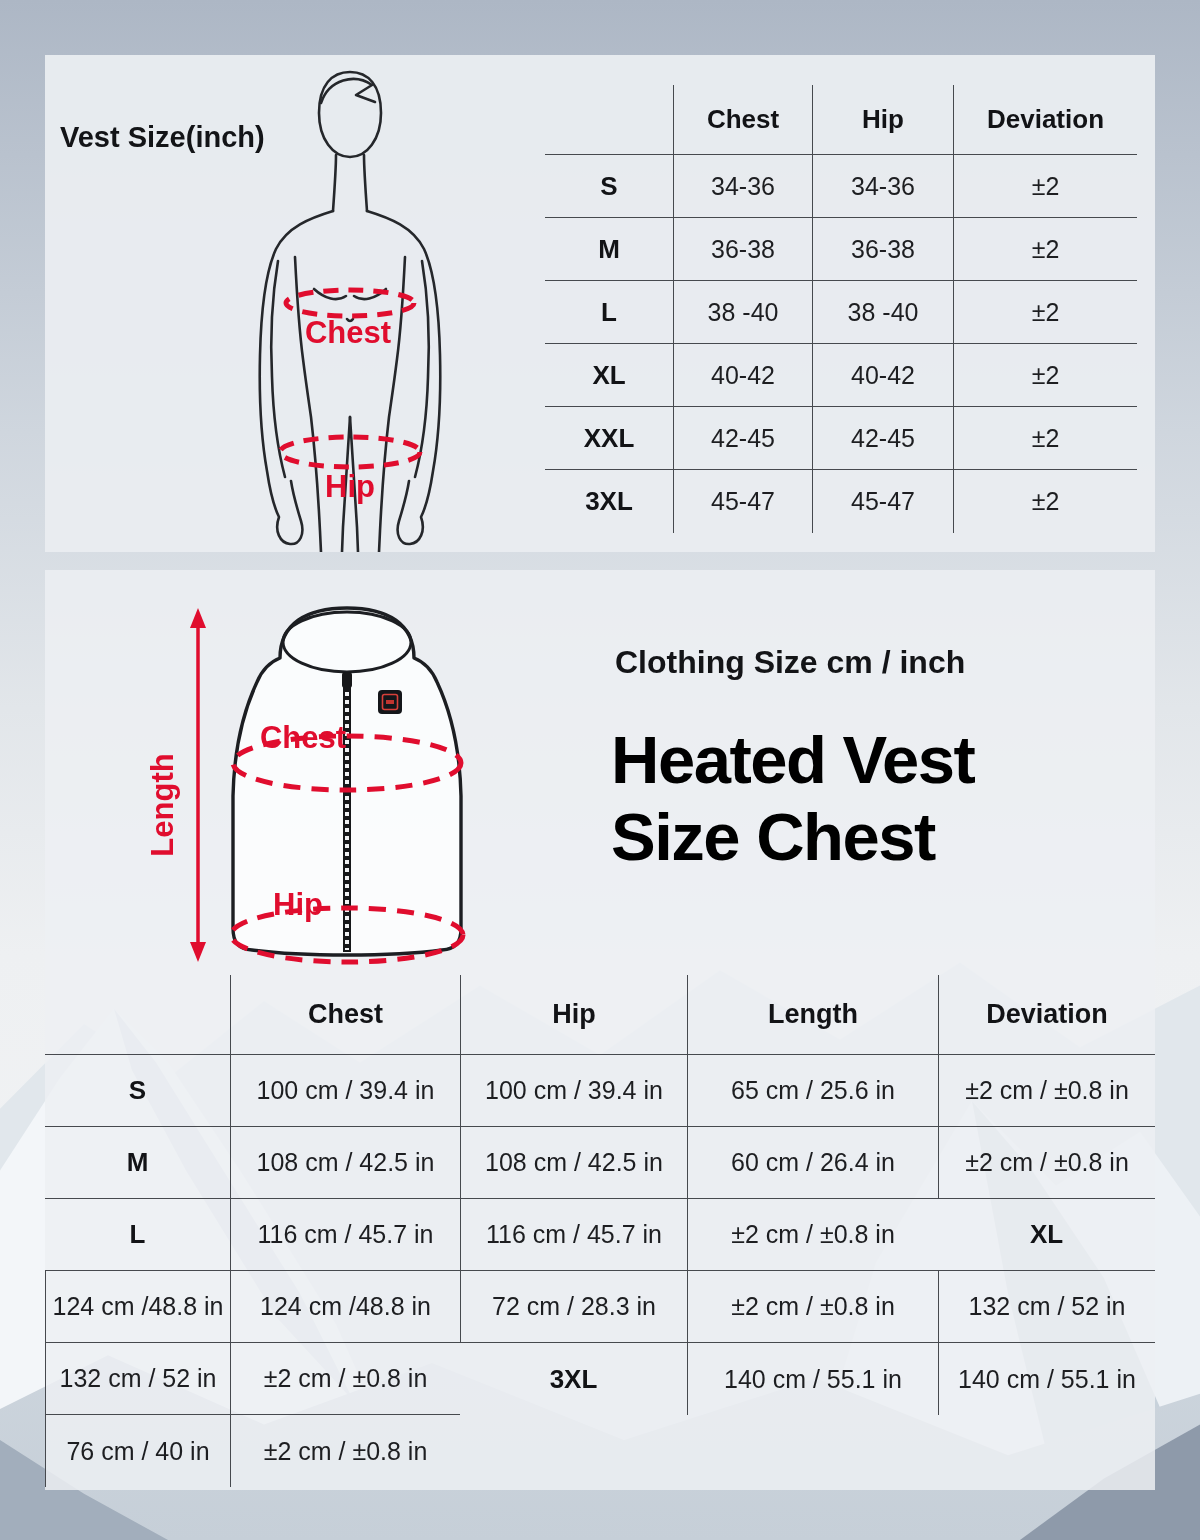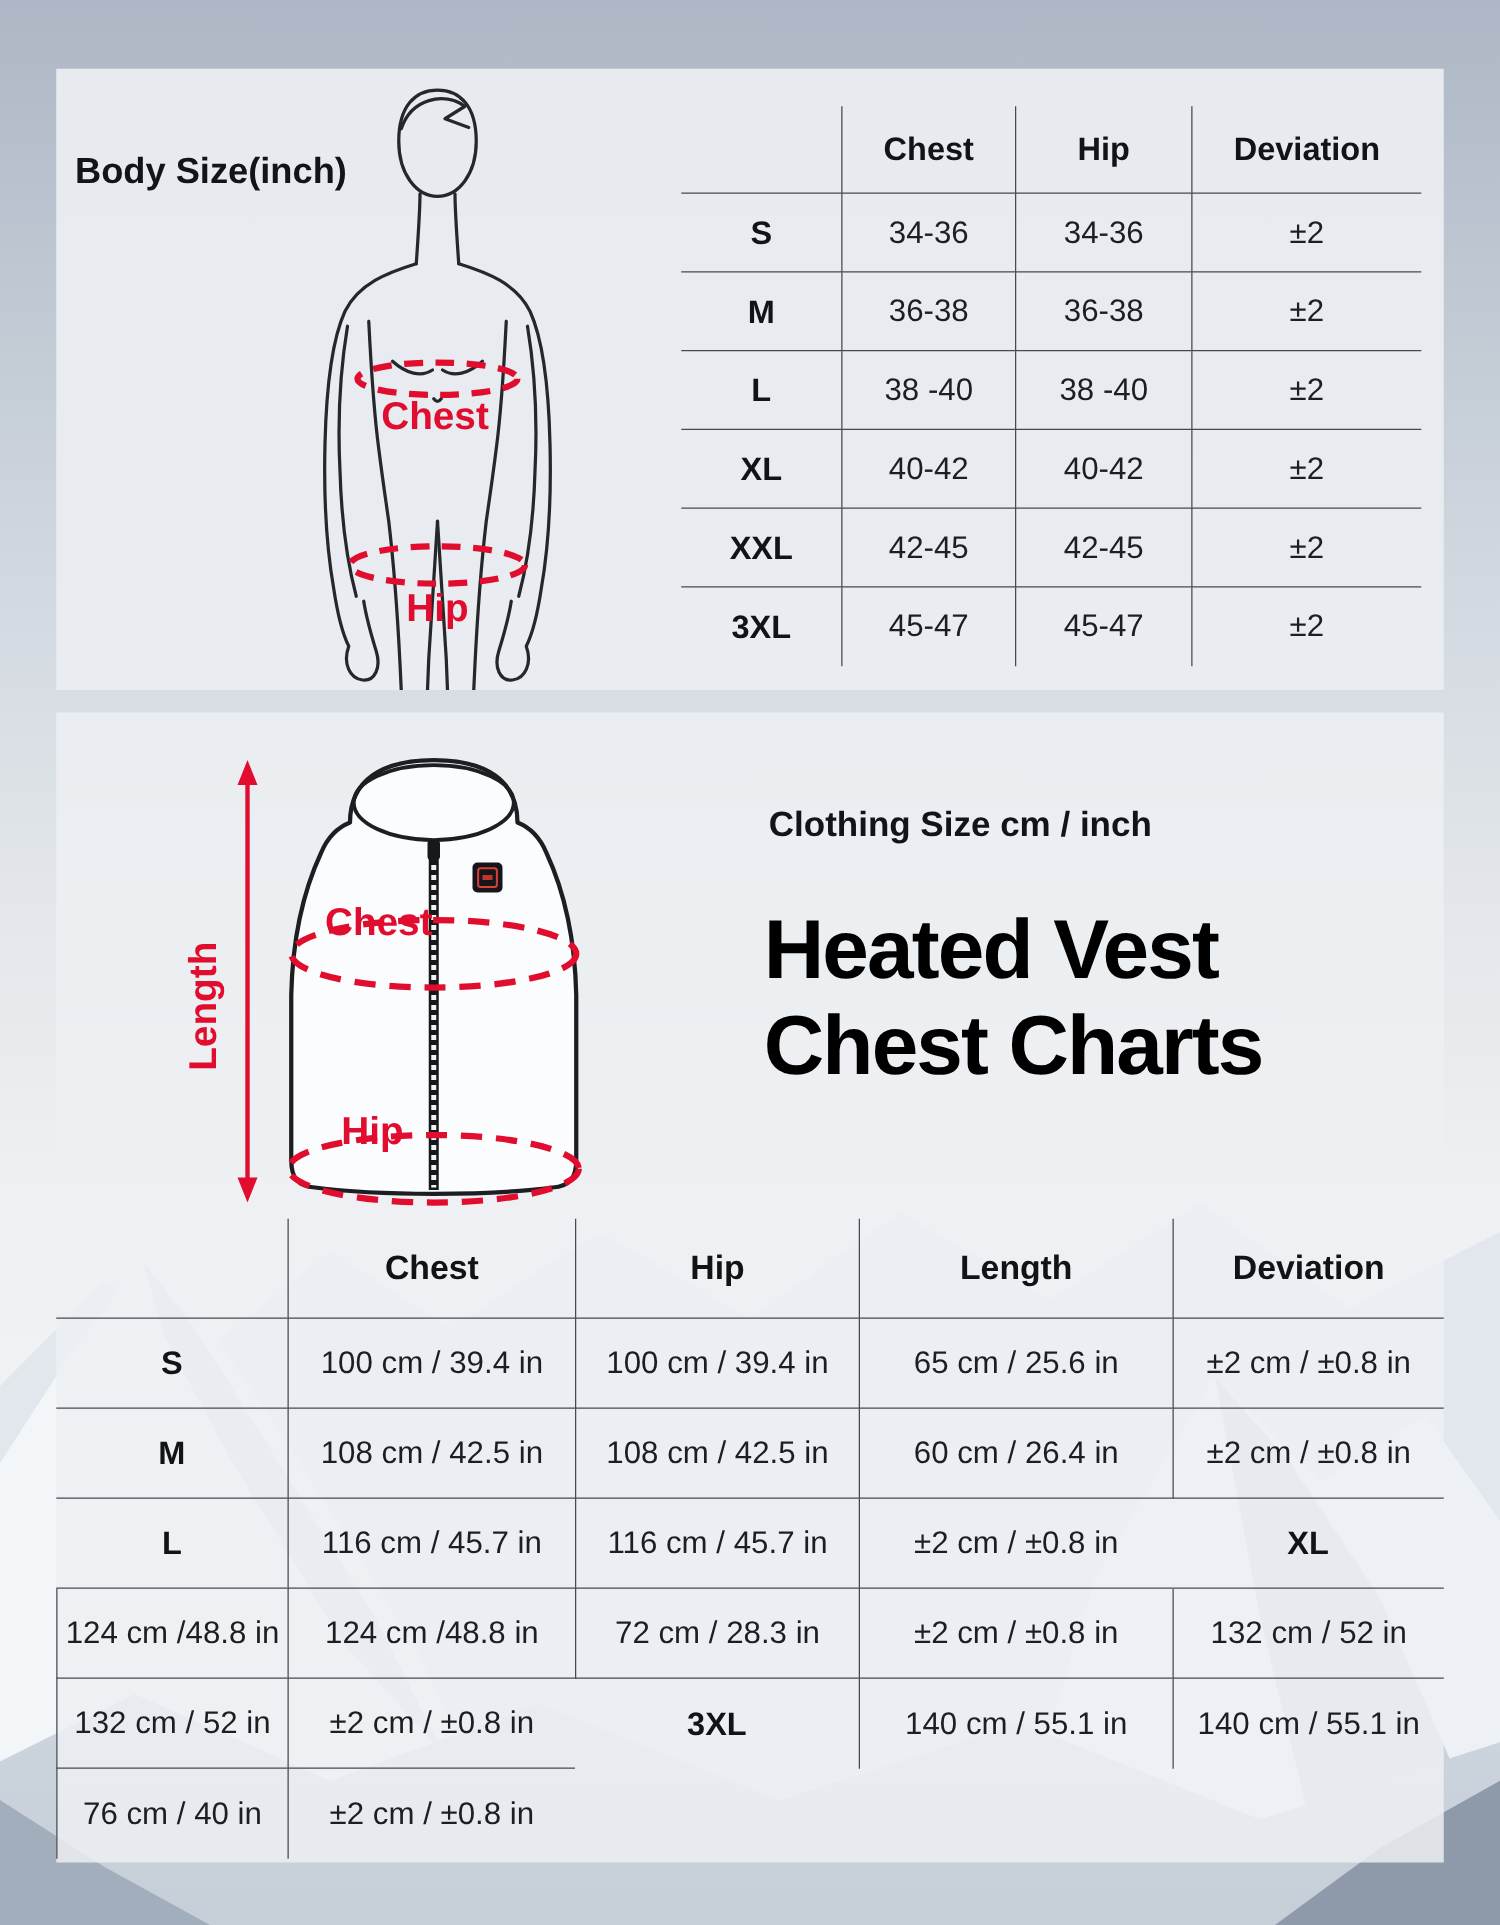--- a/index.html
+++ b/index.html
@@ -21,21 +21,21 @@
       clip-path:polygon(81% 71.5%,86% 76%,92% 83%,97% 92%,100% 100%,89% 100%,84% 84%);}
   .snowfield{background:linear-gradient(180deg,#f2f4f6 0%,#dde3e9 55%,#c6cfd8 100%);
       clip-path:polygon(0 100%,0 91.5%,9% 88%,22% 92.5%,36% 88.5%,52% 93.5%,68% 89.5%,84% 94.5%,100% 90.5%,100% 100%);}
   .rock-left{background:#a2aebc;clip-path:polygon(0 100%,0 93.5%,7% 97%,14% 100%);}
   .rock-right{background:#8e9aaa;clip-path:polygon(85% 100%,92% 96%,100% 92.5%,100% 100%);}
   
   .card{position:absolute;left:45px;width:1110px;}
   .card1{top:55px;height:497px;background:rgba(233,236,240,0.96);}
   .card2{top:570px;height:920px;background:rgba(237,240,243,0.84);}
   .card1-title{position:absolute;left:15px;top:42px;font-size:29px;font-weight:bold;color:#131417;}
-  .subtitle{position:absolute;left:570px;top:74px;font-size:28px;font-weight:bold;color:#131417;}
+  .subtitle{position:absolute;left:570px;top:74px;font-size:32px;font-weight:bold;color:#131417;}
   .big-title{position:absolute;left:566px;top:106px;font-size:67px;line-height:77px;
              font-weight:bold;letter-spacing:-1.5px;color:#000000;}
   
   .tbl{position:absolute;display:grid;}
   .t1{left:500px;top:30px;grid-template-columns:128px 139px 141px 184px;grid-template-rows:70px repeat(6,63px);}
   .t2{left:0;top:405px;grid-template-columns:185px 230px 227px 251px 217px;grid-template-rows:80px repeat(6,72px);}
   .c{display:flex;align-items:center;justify-content:center;font-size:25px;color:#1d1e21;}
   .h{font-weight:bold;font-size:27px;color:#121316;}
   .t1 .h{font-size:26px;}
   .sz{font-weight:bold;font-size:26px;color:#121316;}
@@ -57,21 +57,21 @@
     <div class="layer peak-left"></div>
     <div class="layer peak-left-shade"></div>
     <div class="layer peak-right"></div>
     <div class="layer peak-right-shade"></div>
     <div class="layer snowfield"></div>
     <div class="layer rock-left"></div>
     <div class="layer rock-right"></div>
   </div>
 
   <section class="card card1">
-    <h2 class="card1-title">Body Size(inch)</h2>
+    <h2 class="card1-title">Vest Size(inch)</h2>
 
     <svg class="fig fig-body" width="270" height="487" viewBox="0 0 270 487">
       <g stroke="#25272b" stroke-width="2.6" fill="none" stroke-linecap="round" stroke-linejoin="round">
         <path d="M104,48 C104,20 117,7 135,7 C153,7 166,20 166,48 C166,74 152,92 135,92 C118,92 104,74 104,48 Z"></path>
         <path d="M106,38 C114,14 140,8 157,20 L141,30 L160,37"></path>
         <path d="M121,90 C121,104 120,118 118,146"></path>
         <path d="M149,90 C149,104 150,118 152,146"></path>
         <path d="M118,146 C95,153 72,162 61,184 C50,208 46,248 45,290 C44,330 46,372 52,406 C55,426 59,442 64,452 C59,466 65,478 75,479 C85,480 90,469 86,456 C82,443 78,429 76,416"></path>
         <path d="M63,196 C57,232 55,272 57,312 C58,346 62,382 70,412"></path>
         <path d="M152,146 C175,153 198,162 209,184 C220,208 224,248 225,290 C226,330 224,372 218,406 C215,426 211,442 206,452 C211,466 205,478 195,479 C185,480 180,469 184,456 C188,443 192,429 194,416"></path>
@@ -149,21 +149,21 @@
         <rect x="252.5" y="94.5" width="15" height="15" rx="2" fill="none" stroke="#d8403a" stroke-width="1.6"></rect>
         <rect x="256" y="100" width="8" height="4" fill="#c2342f"></rect>
       </g>
       <ellipse cx="217" cy="163" rx="114" ry="27" fill="none" stroke="#e00d2e" stroke-width="5" stroke-dasharray="17 11"></ellipse>
       <ellipse cx="217" cy="335" rx="116" ry="27" fill="none" stroke="#e00d2e" stroke-width="5" stroke-dasharray="17 11"></ellipse>
       <text x="173" y="148" text-anchor="middle" font-size="31" font-weight="bold" fill="#e00d2e">Chest</text>
       <text x="168" y="315" text-anchor="middle" font-size="31" font-weight="bold" fill="#e00d2e">Hip</text>
     </svg>
 
     <div class="subtitle">Clothing Size cm / inch</div>
-    <h1 class="big-title"><span>Heated Vest</span><br><span>Chest Charts</span></h1>
+    <h1 class="big-title"><span>Heated Vest</span><br><span>Size Chest</span></h1>
 
     <div class="tbl t2">
       <div class="c h bb"></div>
       <div class="c h bb bl">Chest</div>
       <div class="c h bb bl">Hip</div>
       <div class="c h bb bl">Length</div>
       <div class="c h bb bl">Deviation</div>
 
       <div class="c sz bb">S</div>
       <div class="c v bb bl">100 cm / 39.4 in</div>

